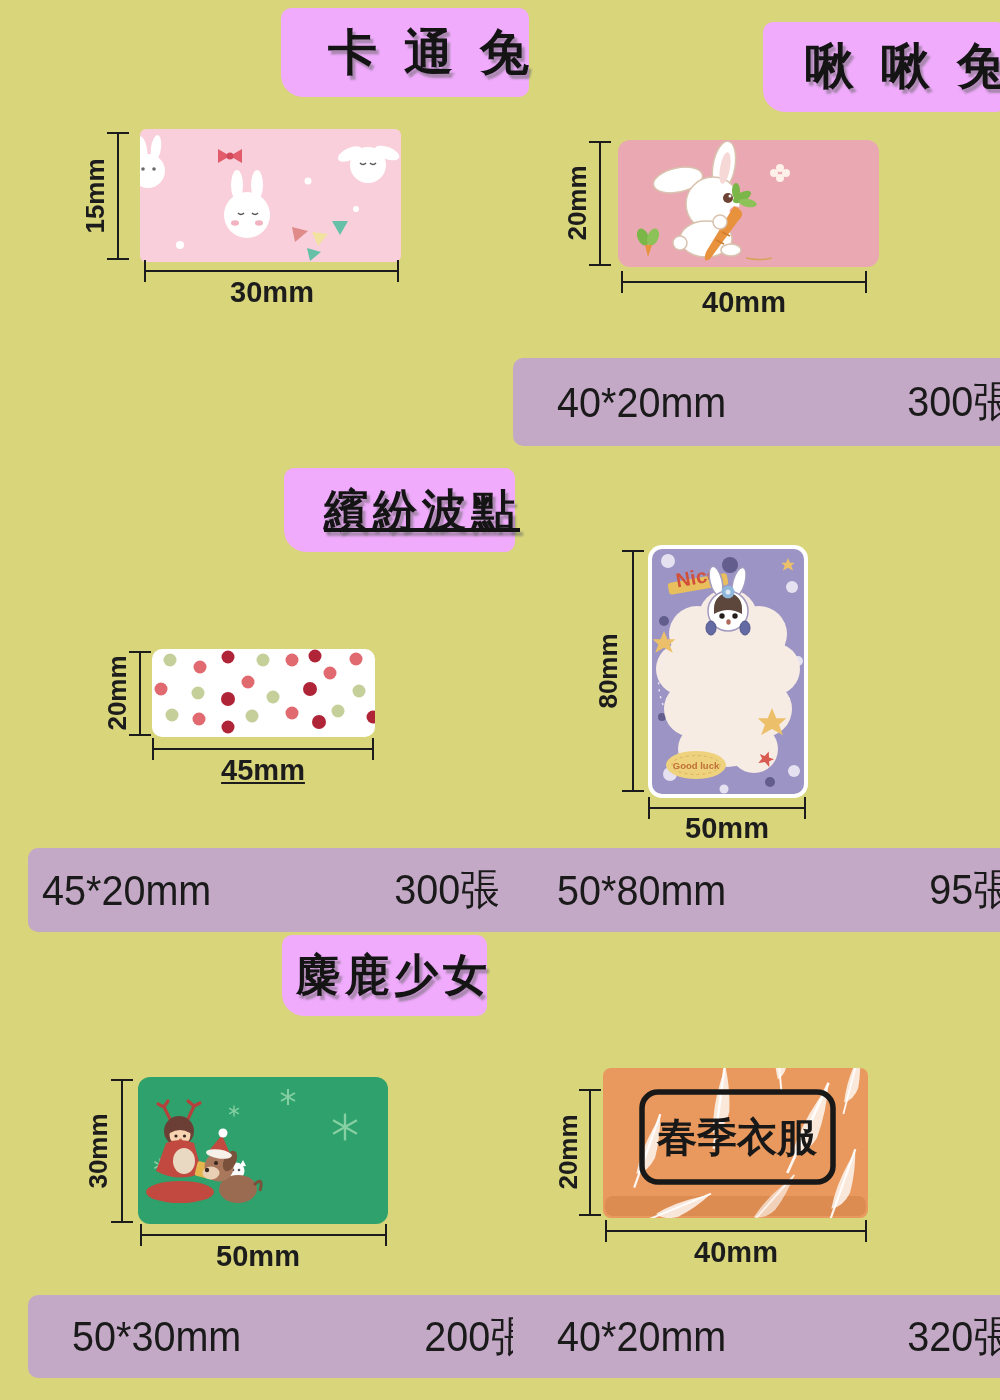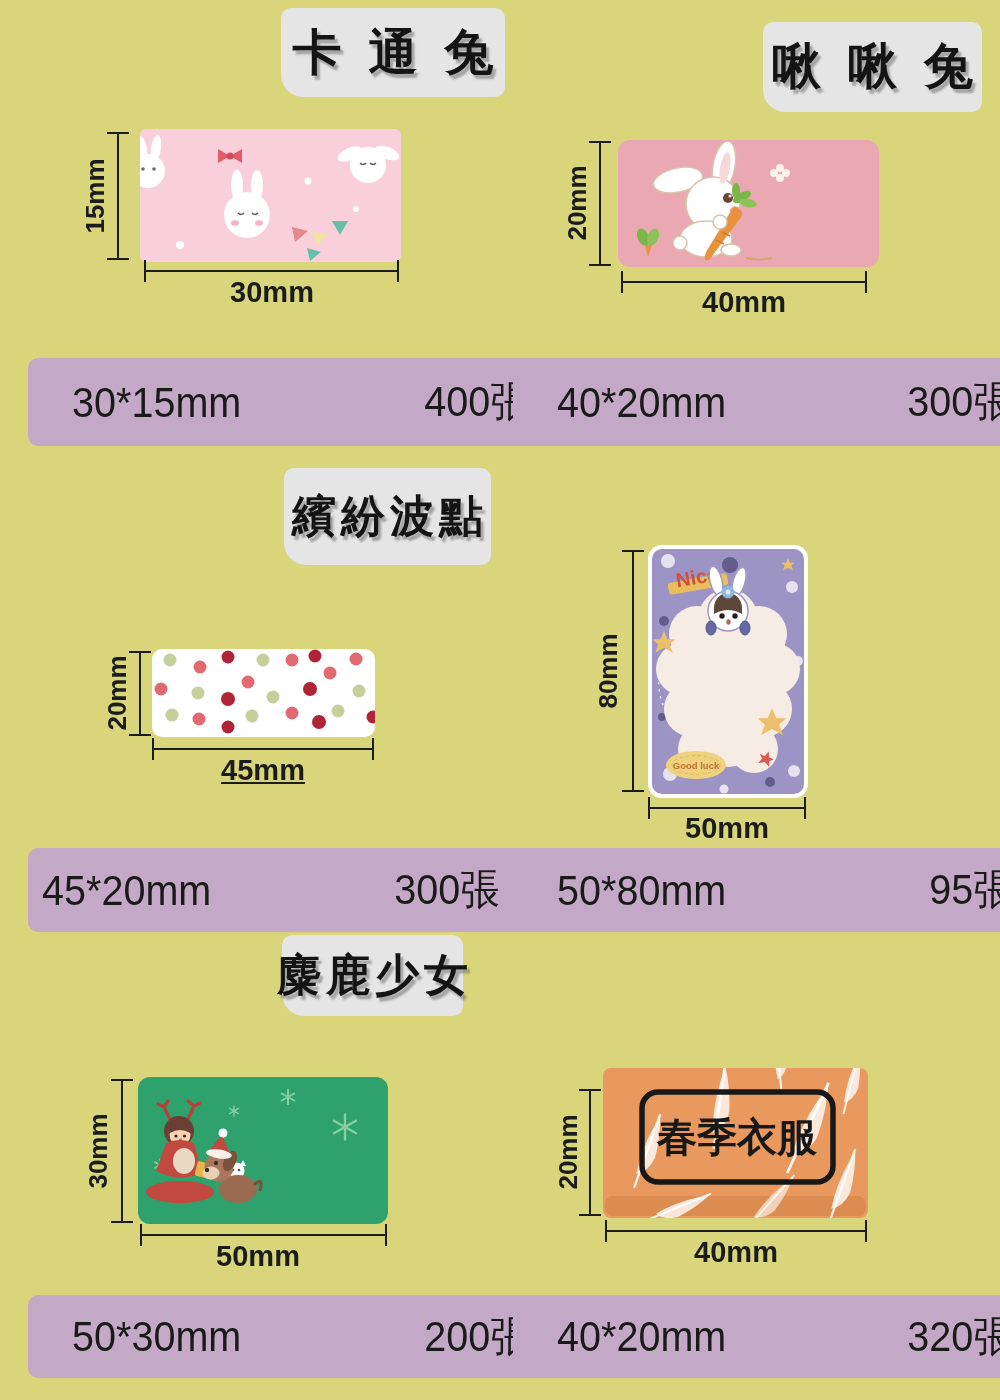--- a/index.html
+++ b/index.html
@@ -1,21 +1,21 @@
 <!DOCTYPE html>
 <html><head>
 <meta charset="utf-8">
 <style>
   html,body{margin:0;padding:0;background:#d8d57b;}
   .canvas{position:relative;width:1000px;height:1400px;background:#d8d57b;
     font-family:"Liberation Sans","DejaVu Sans",sans-serif;color:#1c1c1c;overflow:hidden;}
   
-  .tbox{position:absolute;background:#e5e5e5;border-radius:10px 10px 10px 22px;
-    display:flex;align-items:center;justify-content:center;font-weight:700;color:#141414;
-    text-shadow:3px 4px 2px rgba(100,100,100,.5);}
+  .tbox{position:absolute;background:#f0abfc;border-radius:10px 10px 10px 22px;
+    display:flex;align-items:center;justify-content:flex-end;font-weight:700;color:#141414;
+    text-shadow:3px 4px 2px rgba(100,100,100,.5);padding-left:24px;}
   .tbox span{display:inline-block;white-space:nowrap;}
   .t3{font-size:49px}.t3 span{letter-spacing:27px;margin-right:-27px;}
   .t4{font-size:44px}.t4 span{letter-spacing:5px;margin-right:-5px;}
   .t2{font-size:49px}.t2 span{letter-spacing:60px;margin-right:-60px;}
   
   .sticker{position:absolute;display:block;}
   .card{position:absolute;background:#ffffff;border-radius:14px;padding:4px;box-sizing:border-box;}
   
   .vline{position:absolute;width:2px;background:#1c1c1c;}
   .vline i{position:absolute;left:-10px;width:22px;height:2px;background:#1c1c1c;display:block;}
@@ -84,24 +84,20 @@
       <i class="t"></i>
       <i class="b"></i>
     </div>
   <div class="vtext" style="left:95px;top:196px;">15mm</div>
   <div class="hline" style="left:144px;top:270px;width:255px;">
       <i class="l"></i>
       <i class="r"></i>
     </div>
   <div class="htext" style="left:272px;top:276px;">30mm</div>
 
-  <div class="spec" style="left:28px;top:358px;width:458px;height:88px;">
-    <span class="sz">30*15mm</span>
-    <span class="qt">400張</span>
-  </div>
 
   <div class="tbox t3" style="left:763px;top:10px;width:219px;height:90px;margin-top:12px;">
     <span>啾啾兔</span>
   </div>
 
   <svg class="sticker" style="left:618px;top:140px;" width="261" height="127" viewBox="0 0 261 127">
     <rect width="261" height="127" rx="12" fill="#e9a8b2"></rect>
     <g fill="#fdf1ea">
       <circle cx="162" cy="28" r="4"></circle>
         <circle cx="156" cy="33" r="4"></circle>
@@ -147,21 +143,21 @@
       <i class="l"></i>
       <i class="r"></i>
     </div>
   <div class="htext" style="left:744px;top:286px;">40mm</div>
 
   <div class="spec" style="left:513px;top:358px;width:456px;height:88px;">
     <span class="sz">40*20mm</span>
     <span class="qt">300張</span>
   </div>
 
-  <div class="tbox t4" style="left:284px;top:468px;width:207px;height:97px;">
+  <div class="tbox t4" style="left:284px;top:468px;width:207px;height:84px;text-decoration:underline;">
     <span>繽紛波點</span>
   </div>
 
   <svg class="sticker" style="left:152px;top:649px;" width="223" height="88" viewBox="0 0 223 88">
     <rect width="223" height="88" rx="10" fill="#ffffff"></rect>
     <g>
       <circle cx="18" cy="11" r="6.5" fill="#c5cf9a"></circle>
         <circle cx="76" cy="8" r="6.5" fill="#b02438"></circle>
       <circle cx="111" cy="11" r="6.5" fill="#c5cf9a"></circle>
         <circle cx="140" cy="11" r="6.5" fill="#e06a70"></circle>

